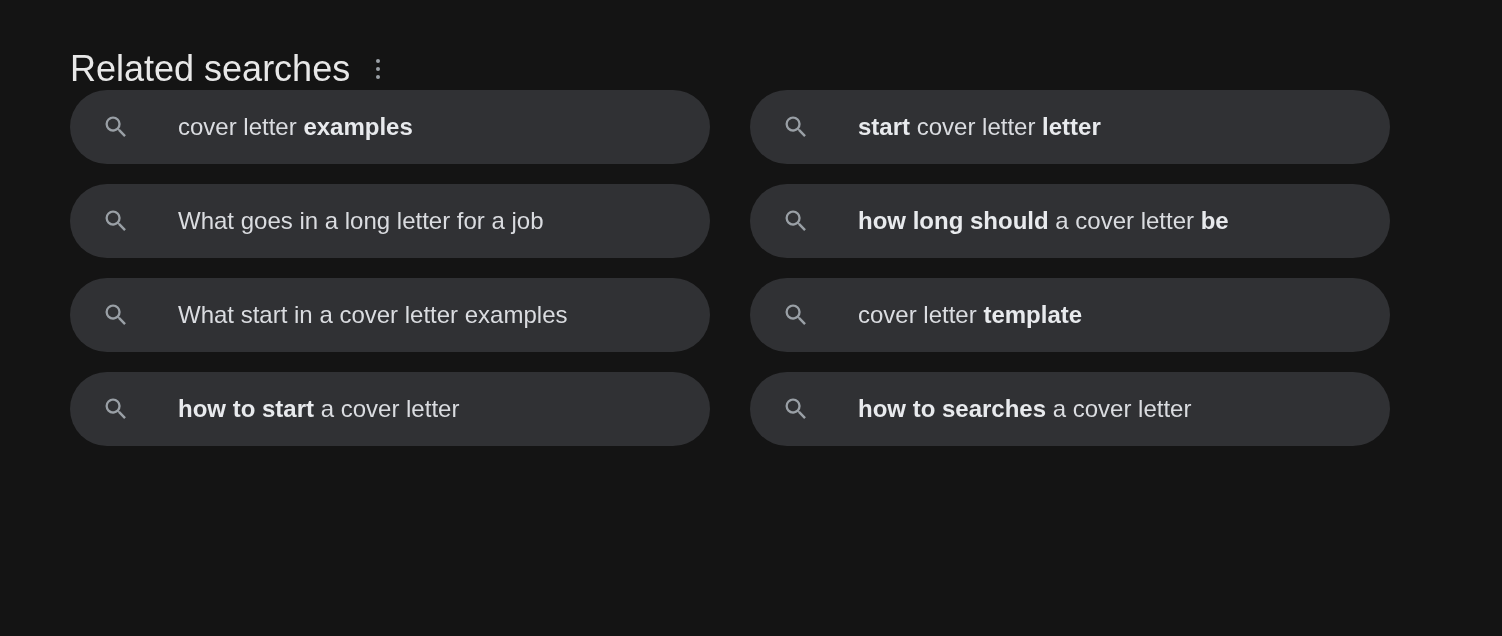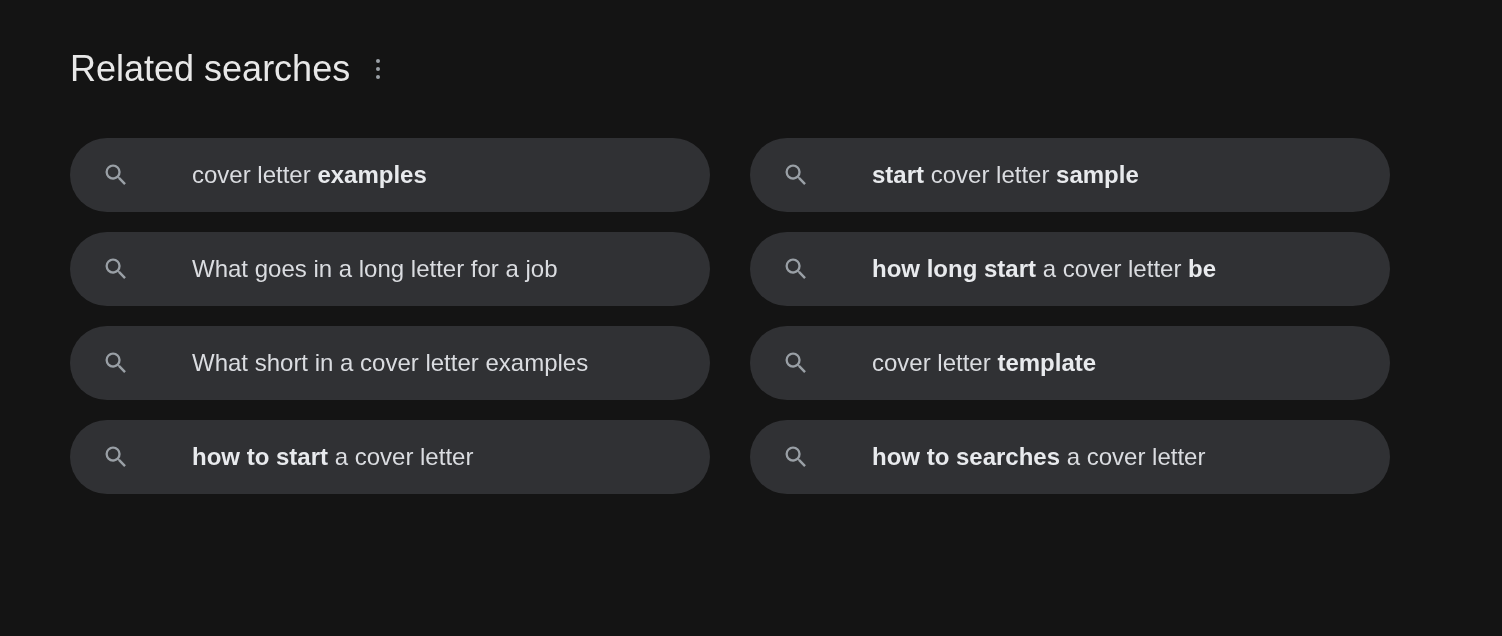--- a/index.html
+++ b/index.html
@@ -11,21 +11,20 @@
       background-color: #141414;
       font-family: Arial, sans-serif;
       width: 1502px;
       height: 636px;
       padding: 48px 70px;
     }
     .header {
       display: flex;
       align-items: center;
       gap: 20px;
-      margin-bottom: 48px;
     }
     .title {
       color: #e8e8e8;
       font-size: 36px;
       font-weight: 400;
     }
     .menu-icon {
       display: flex;
       flex-direction: column;
       gap: 4px;
@@ -61,21 +60,20 @@
     }
     .search-icon svg {
       width: 100%;
       height: 100%;
       fill: #9aa0a6;
     }
     .search-text {
       color: #dadce0;
       font-size: 24px;
       line-height: 1.3;
-      margin-left: 14px;
     }
     .search-text b {
       font-weight: 700;
       color: #e8eaed;
     }
   </style>
 </head>
 <body>
 
 <div class="header">
@@ -92,39 +90,39 @@
 <a class="search-chip">
       <span class="search-icon"><svg viewBox="0 0 24 24">
           <path d="M15.5 14h-.79l-.28-.27A6.471 6.471 0 0 0 16 9.5 6.5 6.5 0 1 0 9.5 16c1.61 0 3.09-.59 4.23-1.57l.27.28v.79l5 4.99L20.49 19l-4.99-5zm-6 0C7.01 14 5 11.99 5 9.5S7.01 5 9.5 5 14 7.01 14 9.5 11.99 14 9.5 14z"></path>
         </svg></span>
       <span class="search-text">cover letter <b>examples</b></span>
     </a>
     <a class="search-chip">
       <span class="search-icon"><svg viewBox="0 0 24 24">
           <path d="M15.5 14h-.79l-.28-.27A6.471 6.471 0 0 0 16 9.5 6.5 6.5 0 1 0 9.5 16c1.61 0 3.09-.59 4.23-1.57l.27.28v.79l5 4.99L20.49 19l-4.99-5zm-6 0C7.01 14 5 11.99 5 9.5S7.01 5 9.5 5 14 7.01 14 9.5 11.99 14 9.5 14z"></path>
         </svg></span>
-      <span class="search-text"><b>start</b> cover letter <b>sample</b></span>
+      <span class="search-text"><b>start</b> cover letter <b>letter</b></span>
     </a>
     <a class="search-chip">
       <span class="search-icon"><svg viewBox="0 0 24 24">
           <path d="M15.5 14h-.79l-.28-.27A6.471 6.471 0 0 0 16 9.5 6.5 6.5 0 1 0 9.5 16c1.61 0 3.09-.59 4.23-1.57l.27.28v.79l5 4.99L20.49 19l-4.99-5zm-6 0C7.01 14 5 11.99 5 9.5S7.01 5 9.5 5 14 7.01 14 9.5 11.99 14 9.5 14z"></path>
         </svg></span>
       <span class="search-text">What goes in a long letter for a job</span>
     </a>
     <a class="search-chip">
       <span class="search-icon"><svg viewBox="0 0 24 24">
           <path d="M15.5 14h-.79l-.28-.27A6.471 6.471 0 0 0 16 9.5 6.5 6.5 0 1 0 9.5 16c1.61 0 3.09-.59 4.23-1.57l.27.28v.79l5 4.99L20.49 19l-4.99-5zm-6 0C7.01 14 5 11.99 5 9.5S7.01 5 9.5 5 14 7.01 14 9.5 11.99 14 9.5 14z"></path>
         </svg></span>
-      <span class="search-text"><b>how long start</b> a cover letter <b>be</b></span>
+      <span class="search-text"><b>how long should</b> a cover letter <b>be</b></span>
     </a>
     <a class="search-chip">
       <span class="search-icon"><svg viewBox="0 0 24 24">
           <path d="M15.5 14h-.79l-.28-.27A6.471 6.471 0 0 0 16 9.5 6.5 6.5 0 1 0 9.5 16c1.61 0 3.09-.59 4.23-1.57l.27.28v.79l5 4.99L20.49 19l-4.99-5zm-6 0C7.01 14 5 11.99 5 9.5S7.01 5 9.5 5 14 7.01 14 9.5 11.99 14 9.5 14z"></path>
         </svg></span>
-      <span class="search-text">What short in a cover letter examples</span>
+      <span class="search-text">What start in a cover letter examples</span>
     </a>
     <a class="search-chip">
       <span class="search-icon"><svg viewBox="0 0 24 24">
           <path d="M15.5 14h-.79l-.28-.27A6.471 6.471 0 0 0 16 9.5 6.5 6.5 0 1 0 9.5 16c1.61 0 3.09-.59 4.23-1.57l.27.28v.79l5 4.99L20.49 19l-4.99-5zm-6 0C7.01 14 5 11.99 5 9.5S7.01 5 9.5 5 14 7.01 14 9.5 11.99 14 9.5 14z"></path>
         </svg></span>
       <span class="search-text">cover letter <b>template</b></span>
     </a>
     <a class="search-chip">
       <span class="search-icon"><svg viewBox="0 0 24 24">
           <path d="M15.5 14h-.79l-.28-.27A6.471 6.471 0 0 0 16 9.5 6.5 6.5 0 1 0 9.5 16c1.61 0 3.09-.59 4.23-1.57l.27.28v.79l5 4.99L20.49 19l-4.99-5zm-6 0C7.01 14 5 11.99 5 9.5S7.01 5 9.5 5 14 7.01 14 9.5 11.99 14 9.5 14z"></path>

